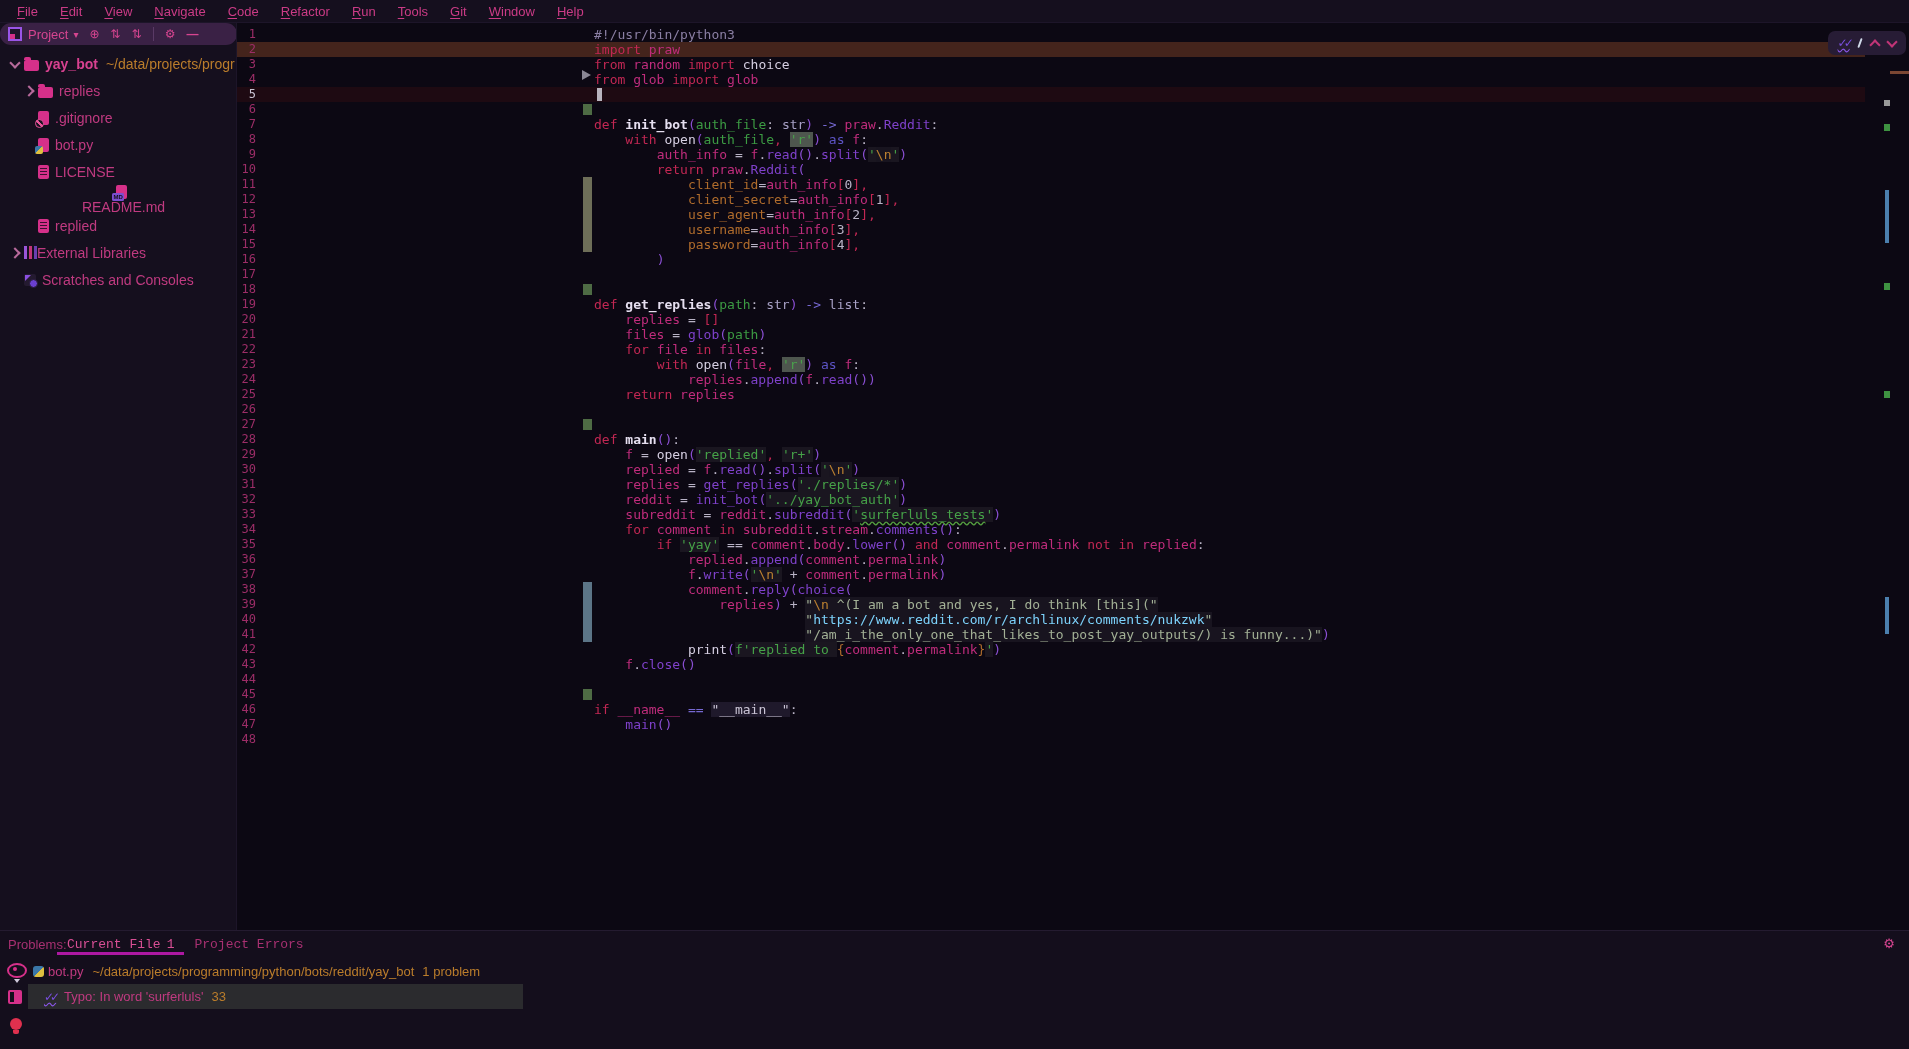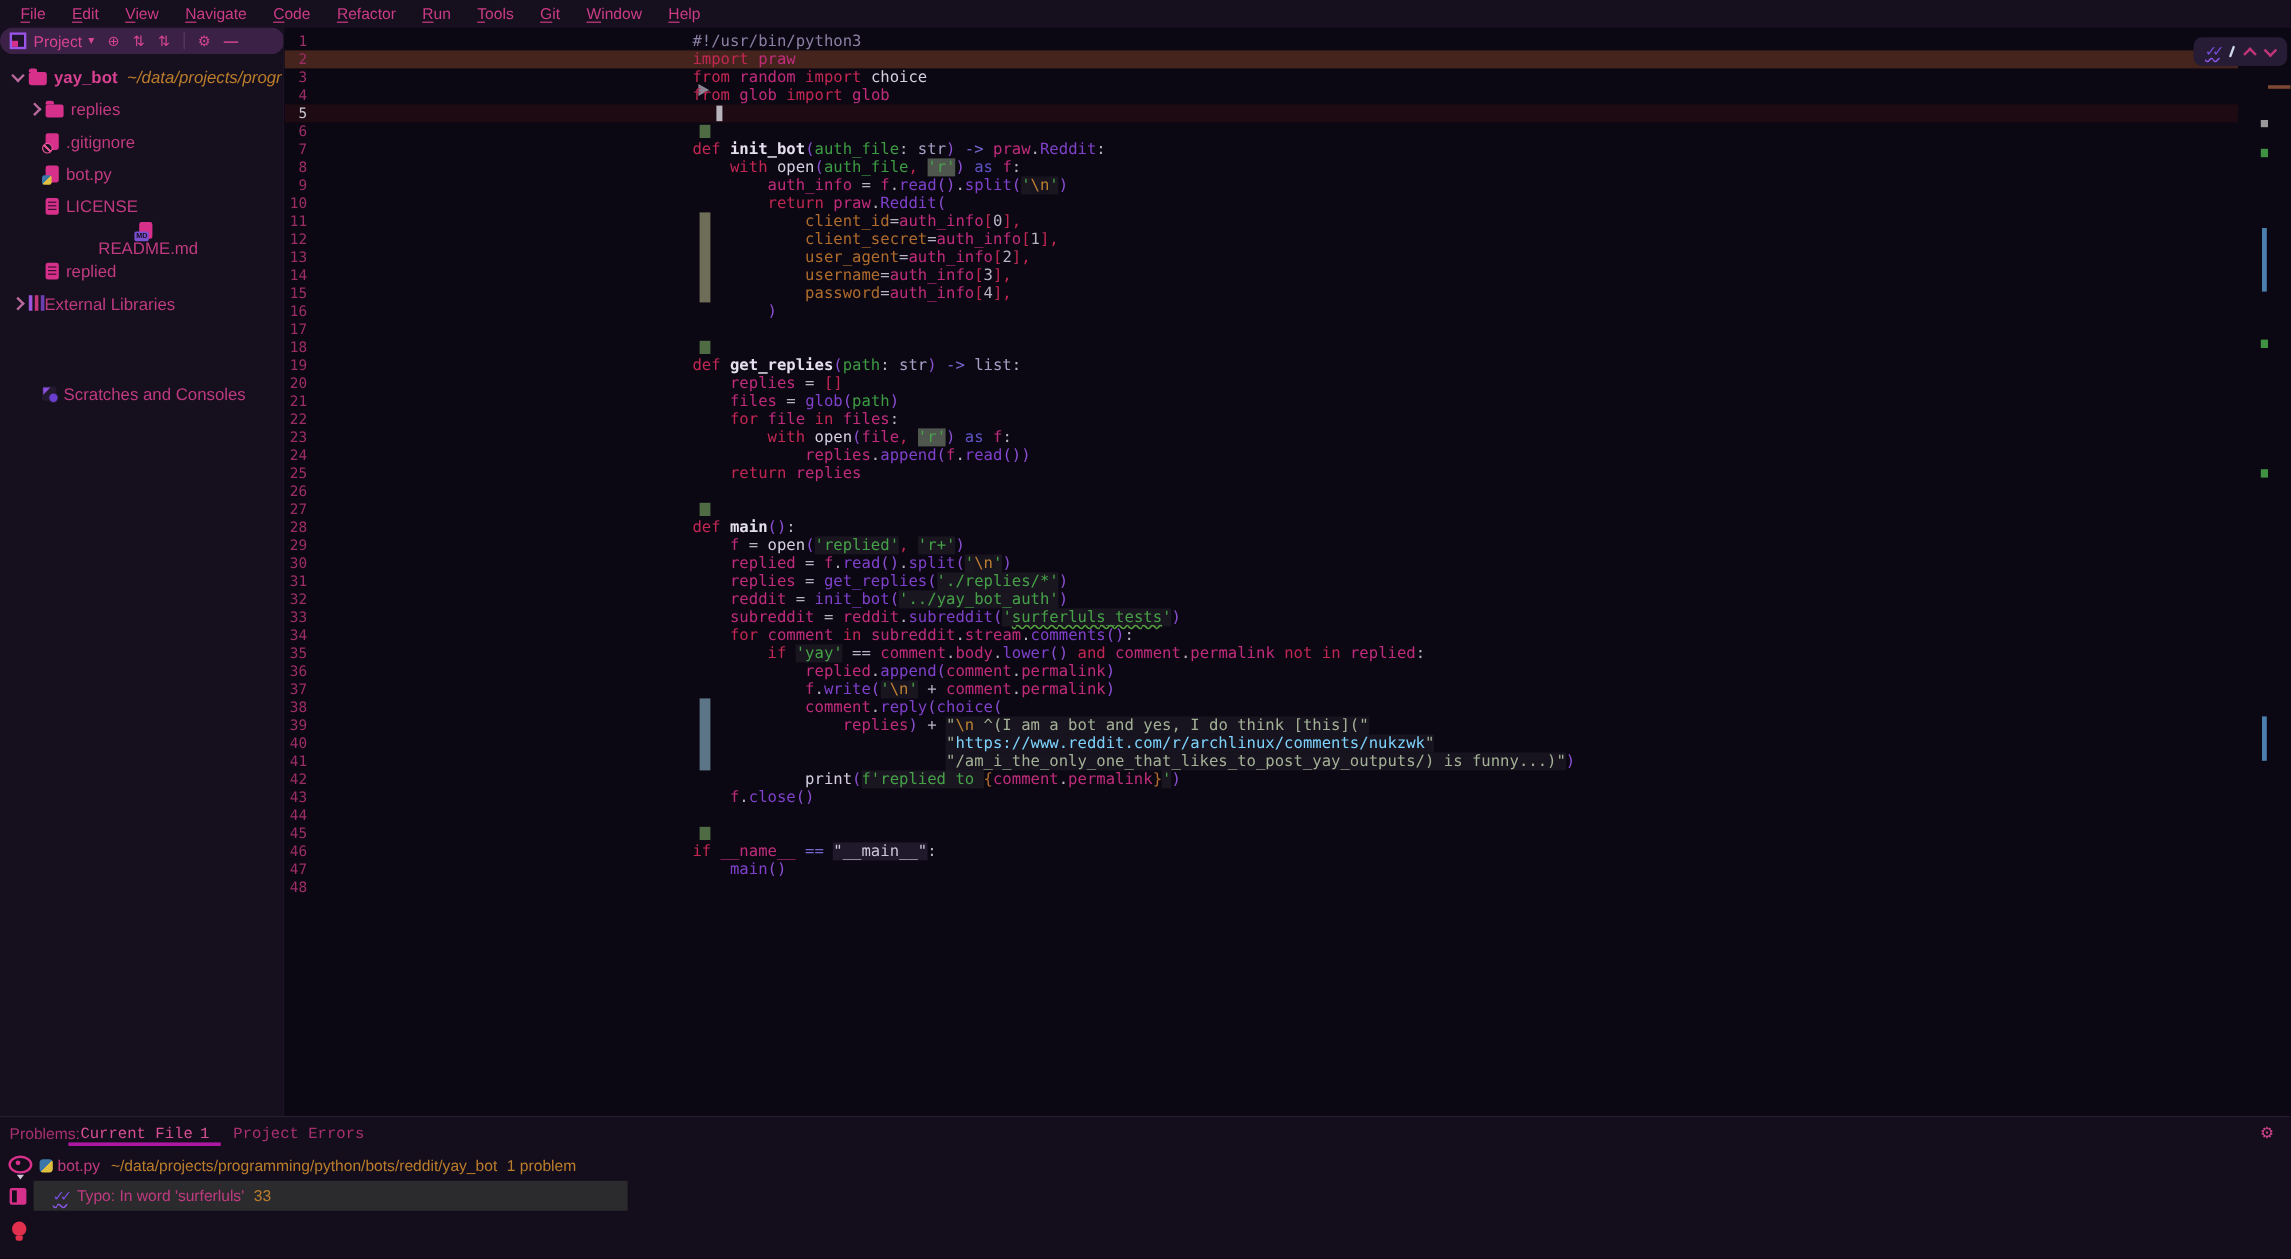--- a/index.html
+++ b/index.html
@@ -25,21 +25,21 @@
   
   #project-tree{position:absolute;left:0;top:27px;width:237px;}
   .tree-row{height:27px;display:flex;align-items:center;white-space:nowrap;font-size:14px;cursor:default;}
   .chev-slot{width:14px;display:flex;justify-content:center;flex:none;}
   .chev{width:6px;height:6px;border-right:2px solid #b86a9c;border-bottom:2px solid #b86a9c;}
   .chev.down{transform:rotate(45deg);margin-top:-2px;}
   .chev.right{transform:rotate(-45deg);}
   .tico{flex:none;margin-right:6px;margin-left:2px;}
   .tlabel{color:#c03a80;}
   .tlabel.bold{font-weight:bold;color:#d84190;}
-  .tsuffix{color:#bb7d2b;margin-left:8px;font-style:italic;}
+  .tsuffix{color:#bb7d2b;margin-left:8px;}
   .ico-folder{width:15px;height:11px;background:#d6308a;border-radius:2px;position:relative;margin-top:3px;}
   .ico-folder::before{content:"";position:absolute;top:-3px;left:0;width:7px;height:3px;background:#d6308a;border-radius:2px 2px 0 0;}
   .ico-file{width:11px;height:14px;background:#d6308a;border-radius:2px;position:relative;}
   .ico-file.lines::before{content:"";position:absolute;left:2px;top:3px;width:7px;height:1.5px;background:#3a1030;
      box-shadow:0 3px 0 #3a1030,0 6px 0 #3a1030;}
   .ico-file.py::after{content:"";position:absolute;left:-3px;bottom:-2px;width:8px;height:8px;border-radius:2px;
      background:linear-gradient(135deg,#3b77a8 50%,#e0c040 50%);}
   .ico-file.ign::after{content:"";position:absolute;left:-3px;bottom:-3px;width:7px;height:7px;border-radius:50%;
      border:1.5px solid #e8559a;background:
      linear-gradient(45deg,transparent 42%,#e8559a 42%,#e8559a 58%,transparent 58%),#1a1322;}
@@ -60,21 +60,21 @@
   #gutter-nums{position:absolute;left:0;top:4px;width:19px;text-align:right;color:#9c2d67;font-size:12px;}
   #gutter-nums .num{height:15px;}
   #gutter-nums .num.active{color:#c9c4d3;}
   #gutter-marks{position:absolute;left:0;top:0;width:360px;height:100%;}
   .gmark{position:absolute;left:346px;width:9px;}
   .gmark.added{background:#4e6b44;}
   .gmark.modified{background:#6e6e58;}
   .gmark.changed{background:#5c7587;}
   .run-arrow{position:absolute;left:345px;width:0;height:0;border-left:9px solid #8a8694;
      border-top:5px solid transparent;border-bottom:5px solid transparent;}
-  #code-lines{position:absolute;left:340px;top:4px;white-space:pre;}
+  #code-lines{position:absolute;left:357px;top:4px;white-space:pre;}
   .code-line{height:15px;}
   #cursor{position:absolute;left:360px;width:5px;height:13px;background:#b8b4be;}
   .c-cm{color:#8b7fa4}.c-kw{color:#c22753}.c-kw2{color:#5d54c6}
   .c-fn{color:#e6dff0;font-weight:bold}.c-call{color:#7f41cb}.c-var{color:#c02c7c}
   .c-par{color:#3c9b43}.c-str{color:#46a248;background:rgba(255,255,255,.06)}
   .c-strh{color:#4aa14c;background:#4e564e}
   .c-strl{color:#a3b196;background:rgba(255,255,255,.05)}
   .c-esc{color:#bb8030;background:rgba(255,255,255,.05)}
   .c-nam{color:#b06c2c}.c-num{color:#b9b3c6}.c-op{color:#b9b3c6}
   .c-bi{color:#d6cfe2}.c-ty{color:#a8a1c6}.c-ar{color:#7668d2}
@@ -198,21 +198,21 @@
           <span class="tico ico-file lines"></span>
           <span class="tlabel">replied</span>
         </div>
         <div class="tree-row" style="padding-left: 8px;">
           <span class="chev-slot">
             <span class="chev right"></span>
           </span>
           <span class="tico ico-libs"></span>
           <span class="tlabel">External Libraries</span>
         </div>
-        <div class="tree-row" style="padding-left: 19px; margin-top: 48px;">
+        <div class="tree-row" style="padding-left: 8px;">
           <span class="chev-slot"></span>
           <span class="tico ico-scr"></span>
           <span class="tlabel">Scratches and Consoles</span>
         </div>
       </div>
   </div>
 
   <div id="editor">
     <div id="band-highlight" class="row-band" style="top: 19px;"></div>
     <div id="band-current" class="row-band" style="top: 64px;"></div>

